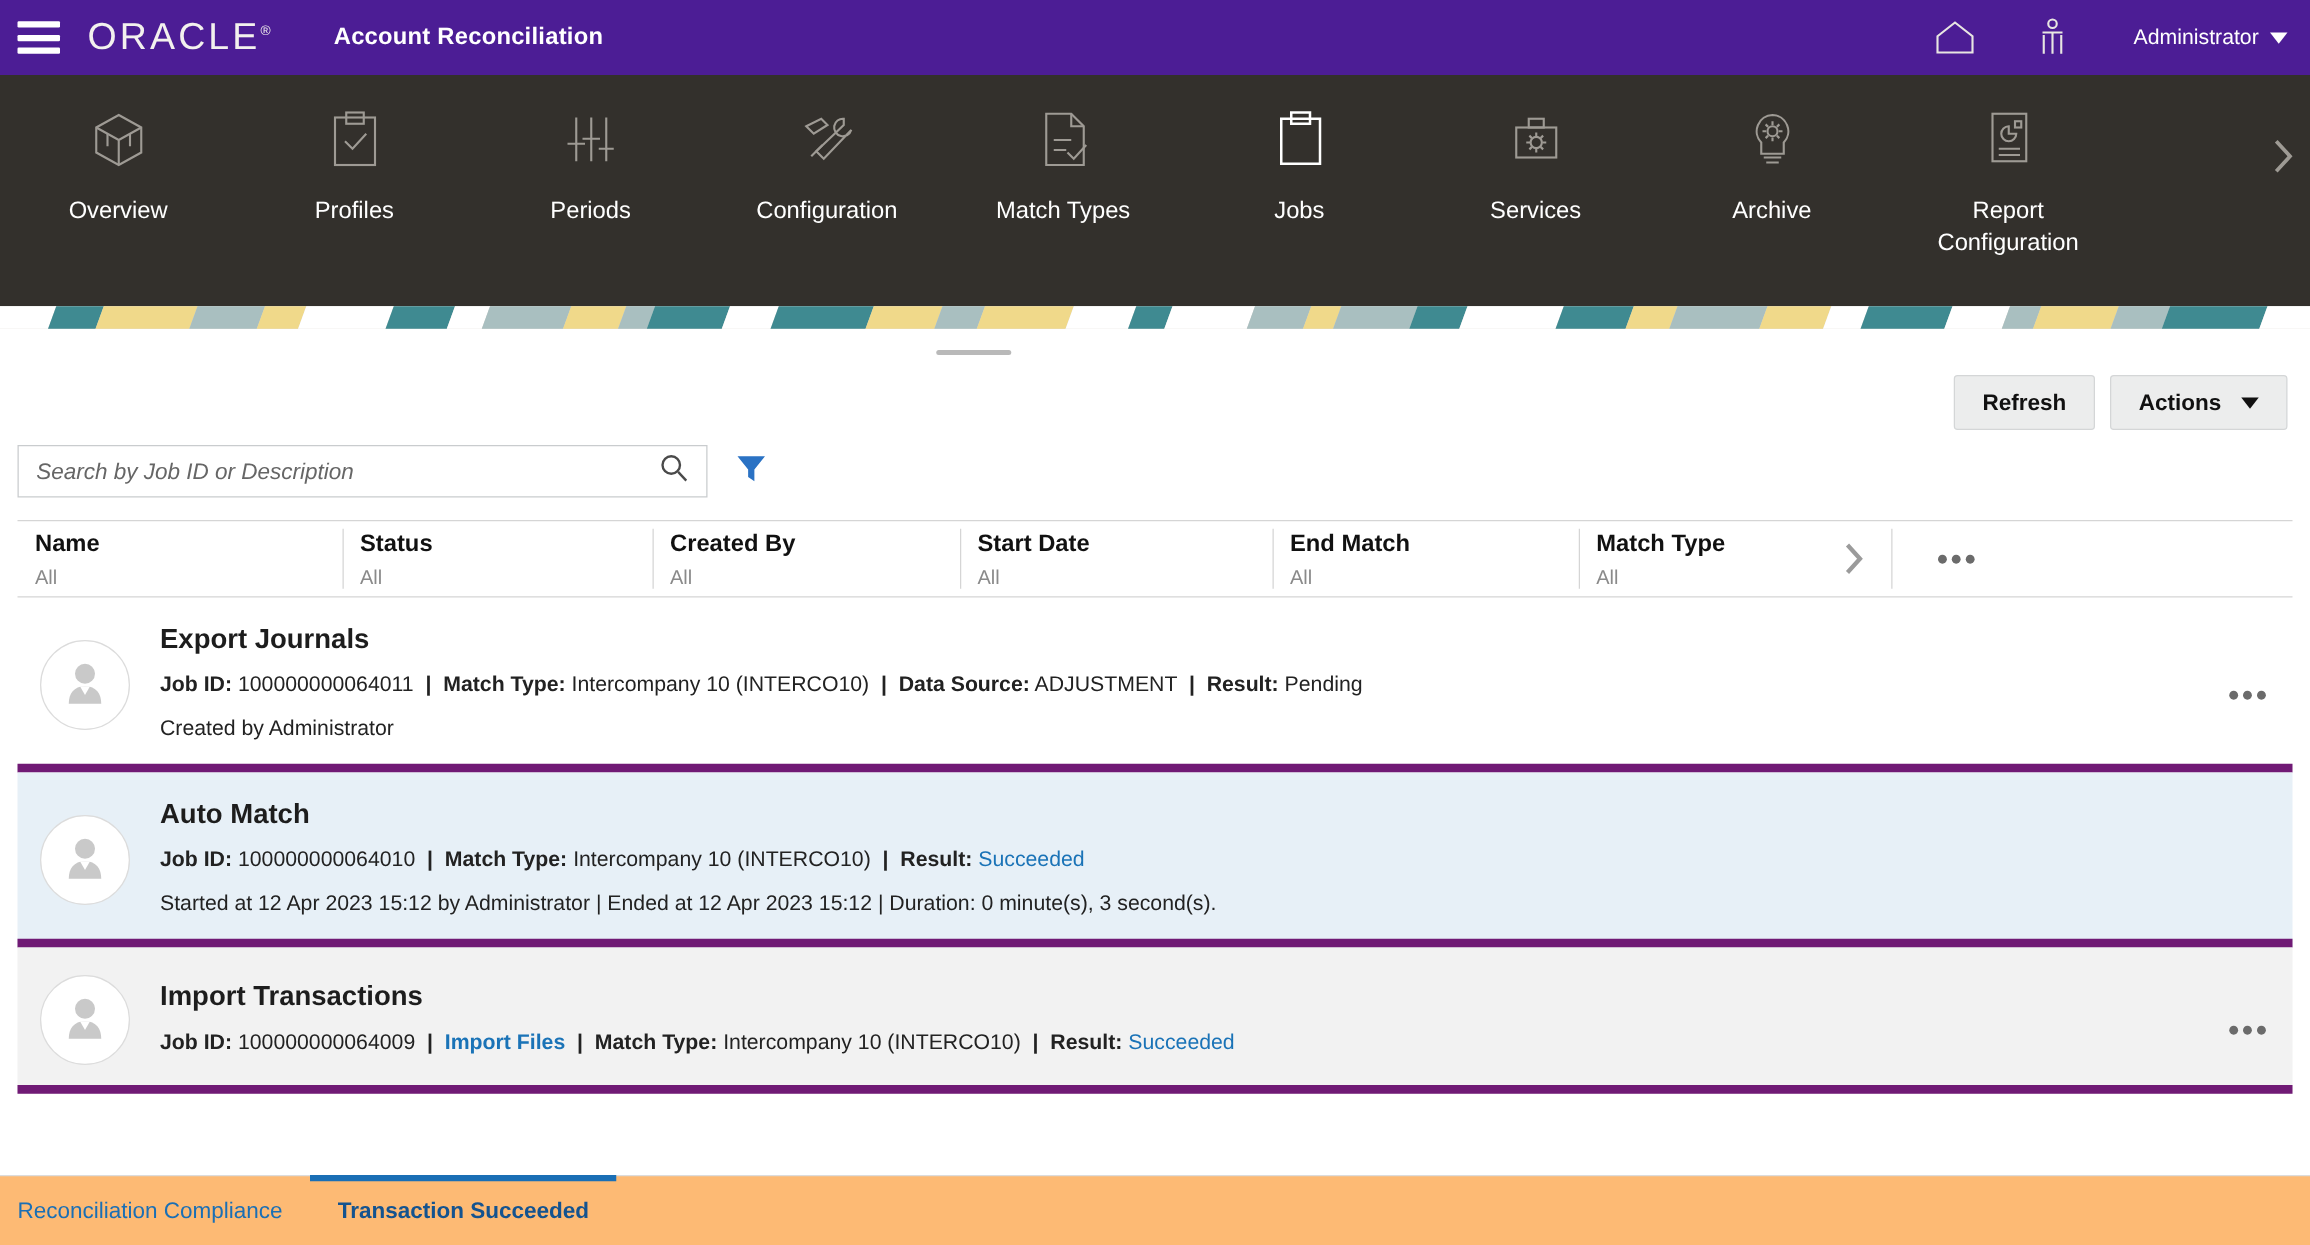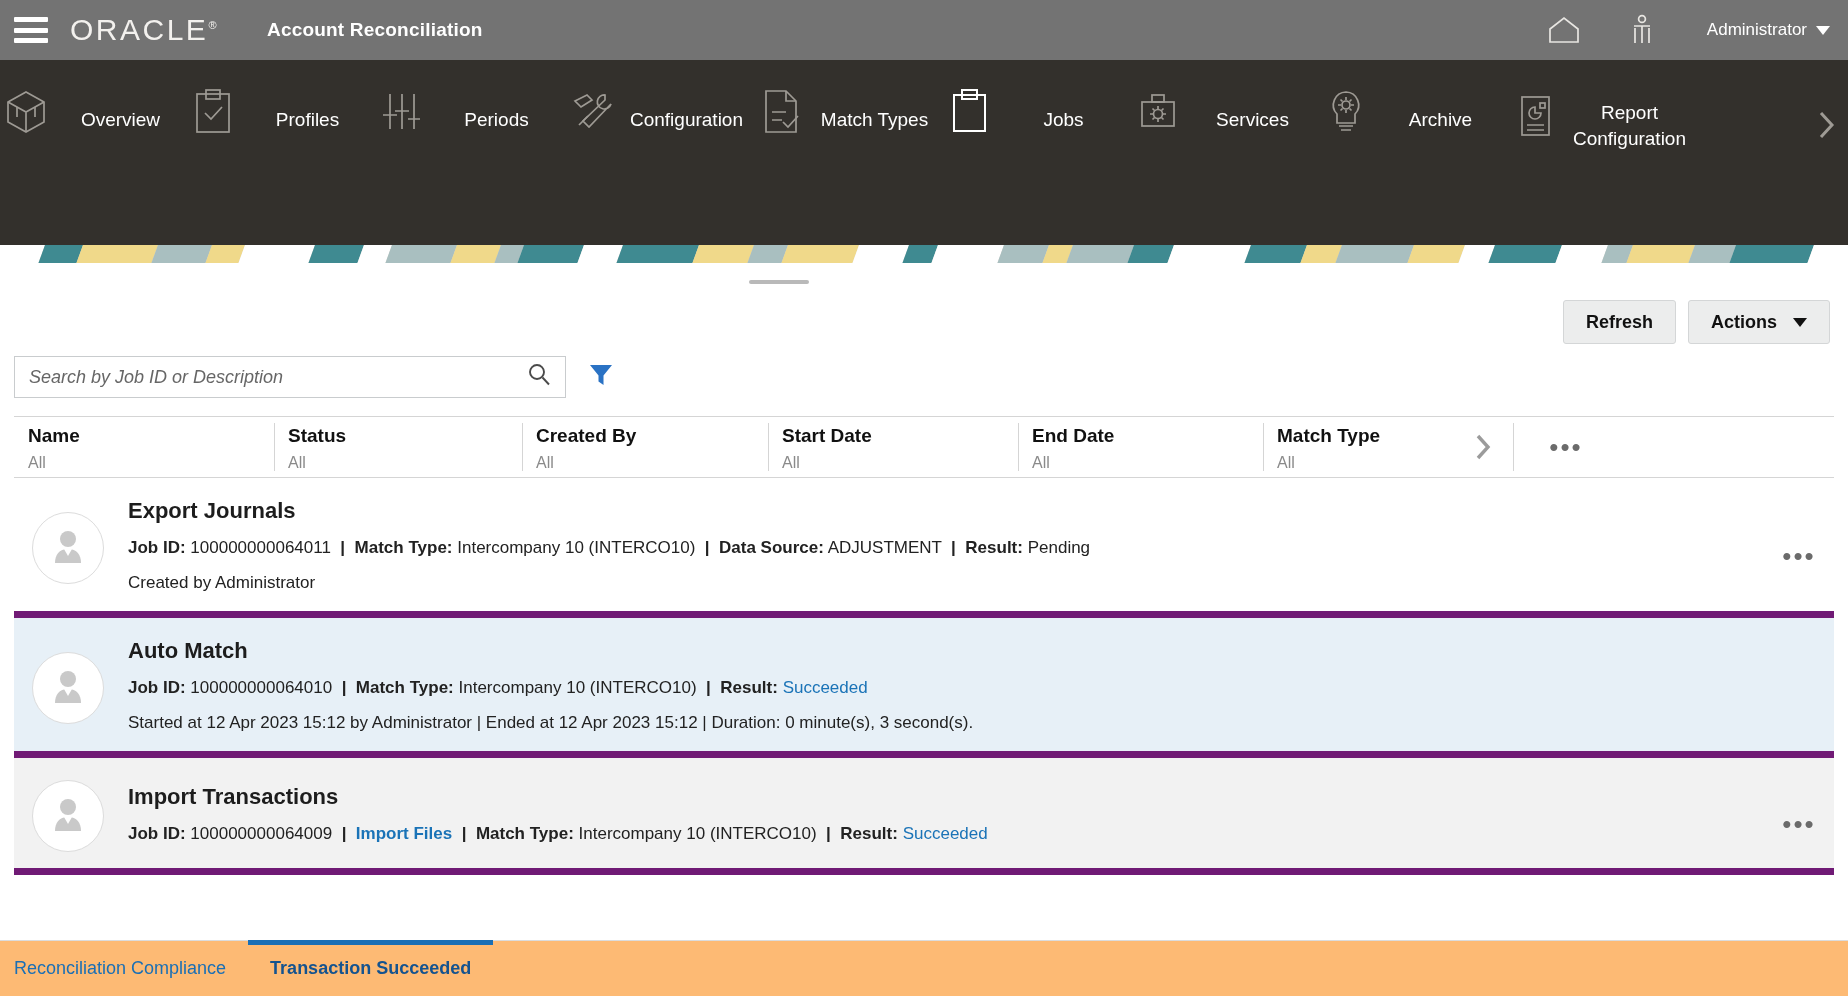--- a/index.html
+++ b/index.html
@@ -7,21 +7,21 @@
     width: 1848px; height: 996px;
     font-family: "Liberation Sans", sans-serif;
     background: #ffffff;
     overflow: hidden;
   }
 
   
   .topbar {
     position: absolute; top: 0; left: 0;
     width: 1848px; height: 60px;
-    background: #737373;
+    background: #4c1d95;
     display: flex; align-items: center;
   }
   .hamburger {
     width: 34px; height: 26px;
     margin-left: 14px; margin-right: 22px;
     display: flex; flex-direction: column; justify-content: space-between;
     cursor: pointer;
   }
   .hamburger span {
     display: block; height: 5px; width: 100%;
@@ -53,21 +53,21 @@
 
   
   .navstrip {
     position: absolute; top: 60px; left: 0;
     width: 1848px; height: 185px;
     background: #33302c;
     display: flex; align-items: flex-start;
   }
   .navitem {
     width: 189px; padding-top: 24px;
-    display: flex; flex-direction: row; align-items: center;
+    display: flex; flex-direction: column; align-items: center;
     cursor: pointer;
     justify-content: flex-end;
   }
   .navitem .nlabel {
     color: #ffffff; font-size: 19px; margin-top: 16px;
     text-align: center; line-height: 26px; width: 160px;
   }
   .navitem .nicon { height: 56px; display: flex; align-items: center; justify-content: center; }
   .navitem.dim svg { stroke: #9e9a94; }
   .navitem.active svg { stroke: #ffffff; }
@@ -415,21 +415,21 @@
   </div>
   <div class="th" style="width:246px">
     <div class="thname">Created By</div>
     <div class="thfilter">All</div>
   </div>
   <div class="th" style="width:250px">
     <div class="thname">Start Date</div>
     <div class="thfilter">All</div>
   </div>
   <div class="th" style="width:245px">
-    <div class="thname">End Date</div>
+    <div class="thname">End Match</div>
     <div class="thfilter">All</div>
   </div>
   <div class="th" style="width:190px">
     <div class="thname">Match Type</div>
     <div class="thfilter">All</div>
   </div>
   <div class="th-scroll">
     <svg width="22" height="34" viewBox="0 0 22 34" fill="none" stroke="#9b9b9b" stroke-width="3.4">
       <path d="M6 6 L16 17 L6 28"></path>
     </svg>

